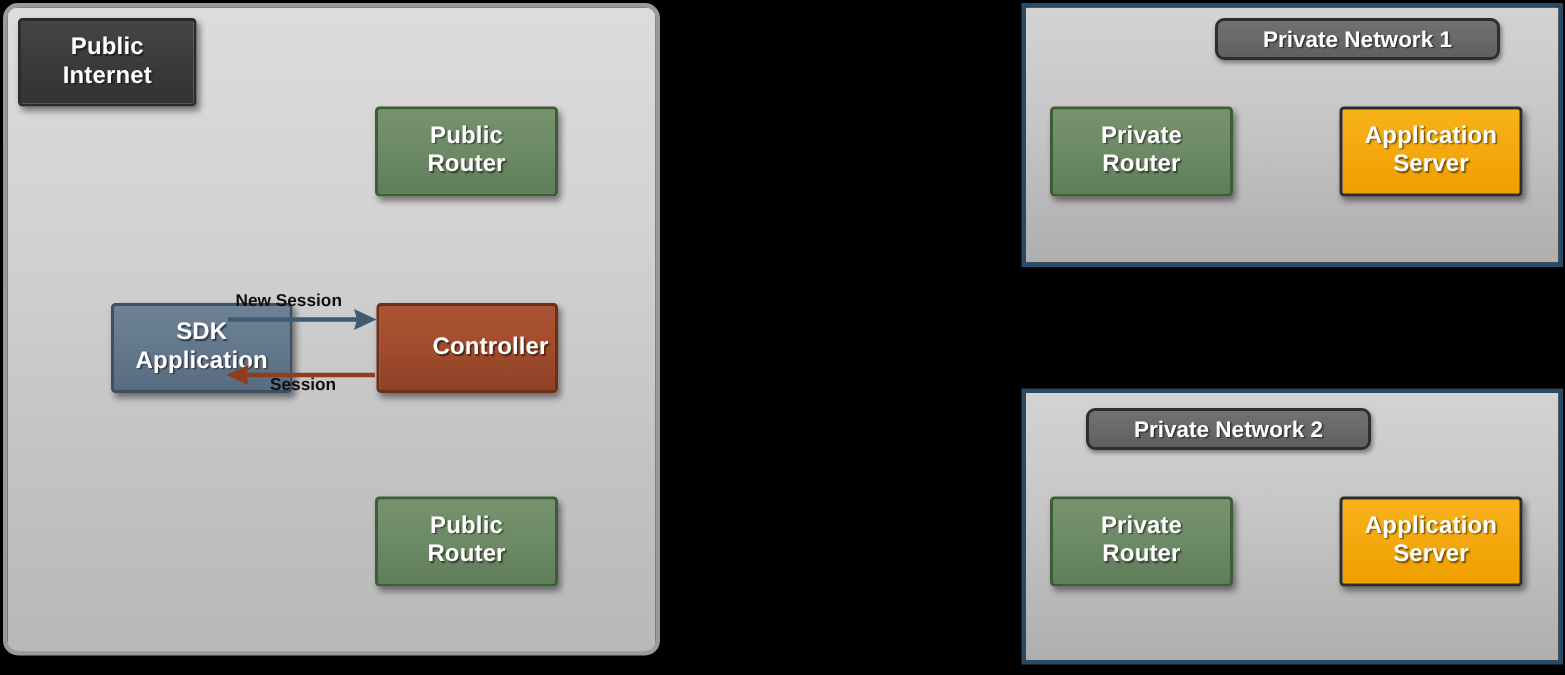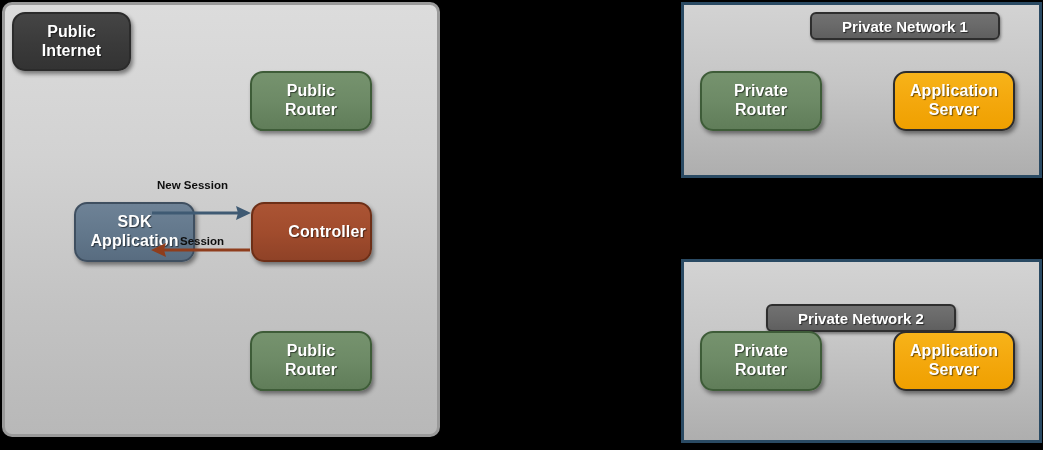--- a/index.html
+++ b/index.html
@@ -46,21 +46,21 @@
     position: absolute;
     box-sizing: border-box;
     display: flex;
     align-items: center;
     justify-content: center;
     text-align: center;
     color: #ffffff;
     font-weight: bold;
     font-size: 16px;
     line-height: 1.18;
-    border-radius: 13px;
+    border-radius: 3px;
     text-shadow: 1px 1px 1px rgba(0,0,0,0.55);
     box-shadow: 2px 3px 4px rgba(0,0,0,0.45);
     letter-spacing: 0.1px;
   }
   .node span { display: block; white-space: pre-line; }
 
   .node-internet {
     background: linear-gradient(to bottom, #454545 0%, #3a3a3a 55%, #333333 100%);
     border: 2px solid #2b2b2b;
   }
@@ -148,43 +148,43 @@
       <line x1="152" y1="213" x2="240" y2="213" stroke="#3f5a73" stroke-width="3"></line>
       <polygon points="251,213 236,206 238,213 236,220" fill="#3f5a73"></polygon>
     </g>
 
     <g>
       <line x1="250" y1="250" x2="162" y2="250" stroke="#8f3d1c" stroke-width="3"></line>
       <polygon points="151,250 166,243 164,250 166,257" fill="#8f3d1c"></polygon>
     </g>
   </svg>
 
-  <div class="edge-label" style="left:157px; top:179px;">New Session</div>
+  <div class="edge-label" style="left:157px; top:195px;">New Session</div>
 
-  <div class="edge-label" style="left:180px; top:235px;">Session</div>
+  <div class="edge-label" style="left:180px; top:251px;">Session</div>
 
   <div class="zone zone-private zone-private-1"></div>
 
   <div class="net-badge" style="left:766px; top:12px; width:190px; height:28px;margin-left:44px;">
     <span>Private Network 1</span>
   </div>
 
   <div class="node node-router" style="left:700px; top:71px; width:122px; height:60px;">
     <span>Private
 Router</span>
   </div>
 
   <div class="node node-appserver" style="left:893px; top:71px; width:122px; height:60px;">
     <span>Application
 Server</span>
   </div>
 
   <div class="zone zone-private zone-private-2"></div>
 
-  <div class="net-badge" style="left:766px; top:272px; width:190px; height:28px;margin-top:32px;">
+  <div class="net-badge" style="left:724px; top:272px; width:190px; height:28px;">
     <span>Private Network 2</span>
   </div>
 
   <div class="node node-router" style="left:700px; top:331px; width:122px; height:60px;">
     <span>Private
 Router</span>
   </div>
 
   <div class="node node-appserver" style="left:893px; top:331px; width:122px; height:60px;">
     <span>Application

